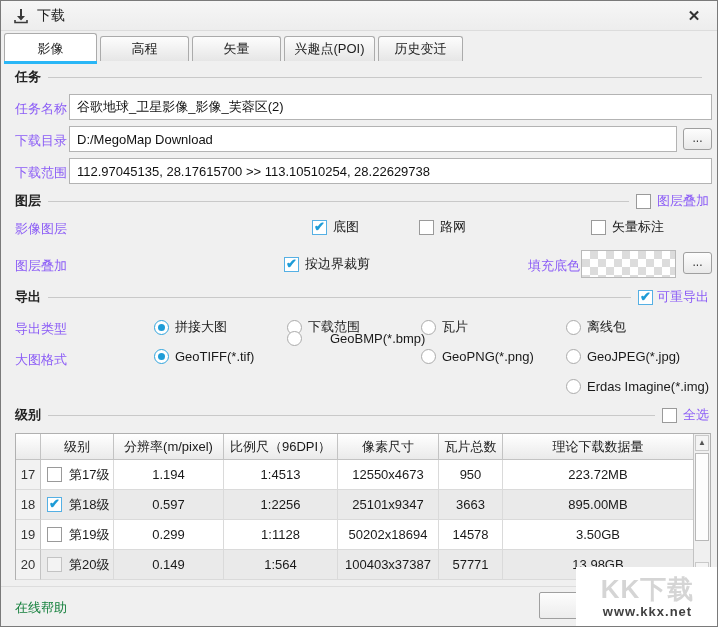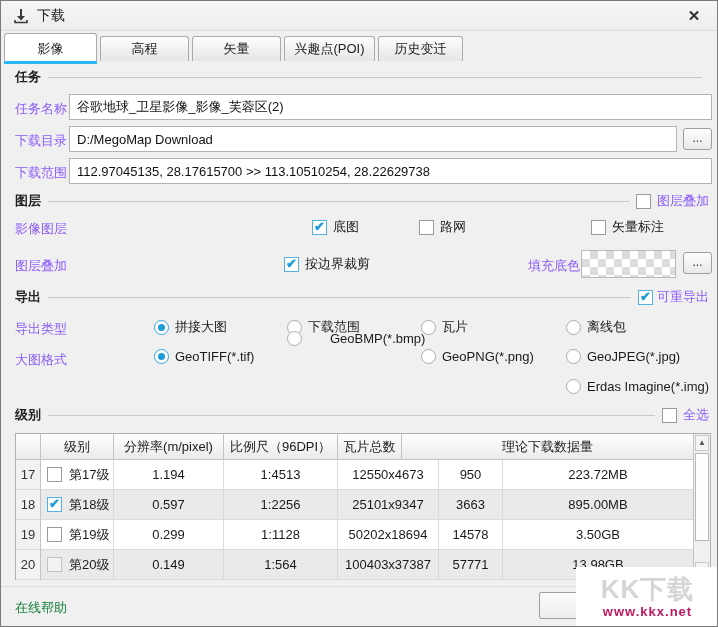--- a/index.html
+++ b/index.html
@@ -84,21 +84,21 @@
   .help-link { position:absolute; left:14px; top:598px; color:#15803d; cursor:pointer; }
   .dl-btn { position:absolute; left:538px; top:591px; width:100px; height:27px;
     background:linear-gradient(#fdfdfd,#ececec); border:1px solid #9f9f9f; border-radius:2px;
     font-family:"Liberation Sans",sans-serif; font-size:13px; color:#111; cursor:pointer; }
   .footer-line { position:absolute; left:0; right:0; top:585px; height:1px; background:#dddddd; }
   
   .watermark { position:absolute; left:575px; top:566px; width:143px; height:61px;
     background:#ffffff; display:flex; flex-direction:column; align-items:center;
     justify-content:center; gap:2px; }
   .wm-logo { font-size:26px; font-weight:bold; color:#d5d5d5; letter-spacing:1px; line-height:1; }
-  .wm-url { font-size:13px; font-weight:bold; color:#be185d; letter-spacing:1px; }
+  .wm-url { font-size:13px; font-weight:bold; color:#404040; letter-spacing:1px; }
 </style>
 </head>
 <body>
 
 <div class="window">
 
   <div class="titlebar">
     <svg width="16" height="16" viewBox="0 0 16 16">
       <path d="M7 1 h2 v7 h3 l-4 4.5 L4 8 h3 z" fill="#3a3a3a"></path>
       <path d="M2 12 v2.5 h12 V12" fill="none" stroke="#3a3a3a" stroke-width="1.6"></path>
@@ -214,20 +214,21 @@
     <span class="cb"></span>
     <span class="lbl" style="margin-left:6px;">全选</span>
   </div>
 
   <div class="lvl-table">
     <div class="trow thead" style="margin-right:17px;">
       <div class="th col-num"></div>
       <div class="th col-level" style="justify-content:center;padding-left:0;">级别</div>
       <div class="th col-res">分辨率(m/pixel)</div>
       <div class="th col-scale">比例尺（96DPI）</div>
+      <div class="th col-px">像素尺寸</div>
       <div class="th col-tiles">瓦片总数</div>
       <div class="th col-size">理论下载数据量</div>
     </div>
 
     <div class="trow" style="margin-right:17px;text-align:center;">
       <div class="td gut col-num">17</div>
       <div class="td col-level">
         <span class="cb"></span>
         <span>第17级</span>
       </div>

